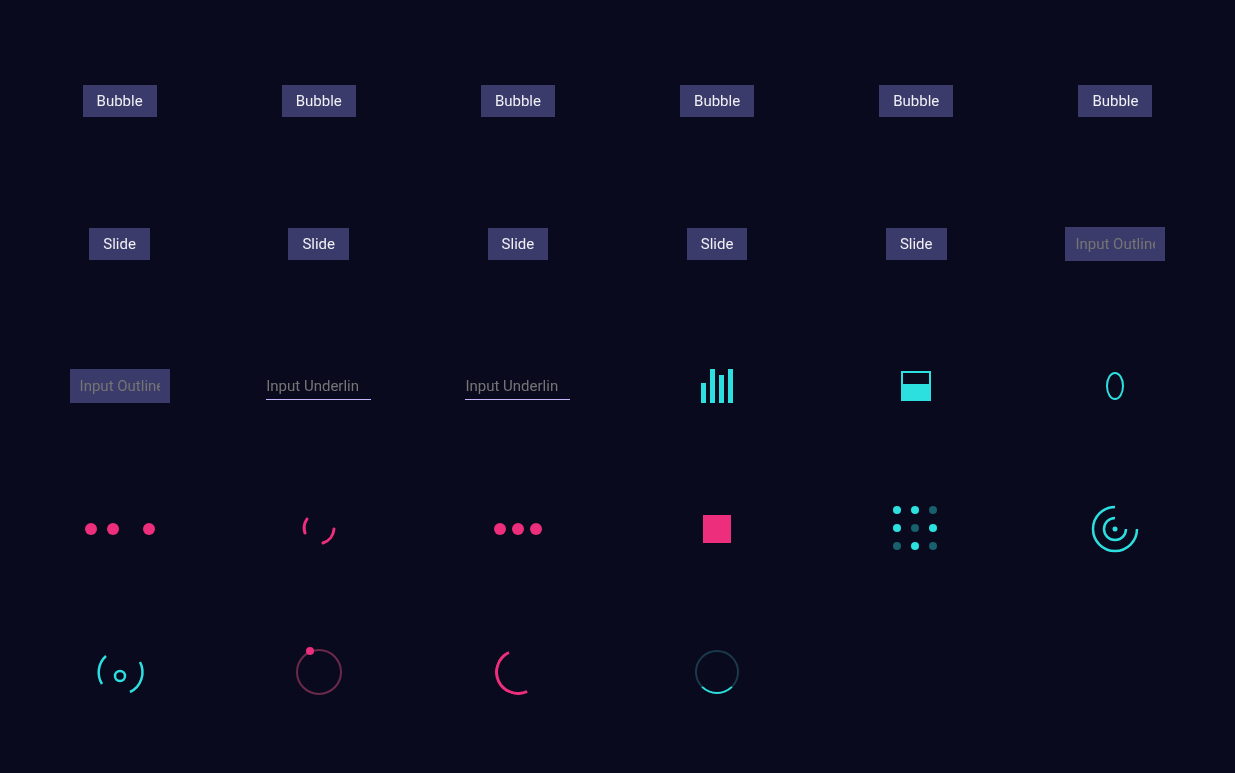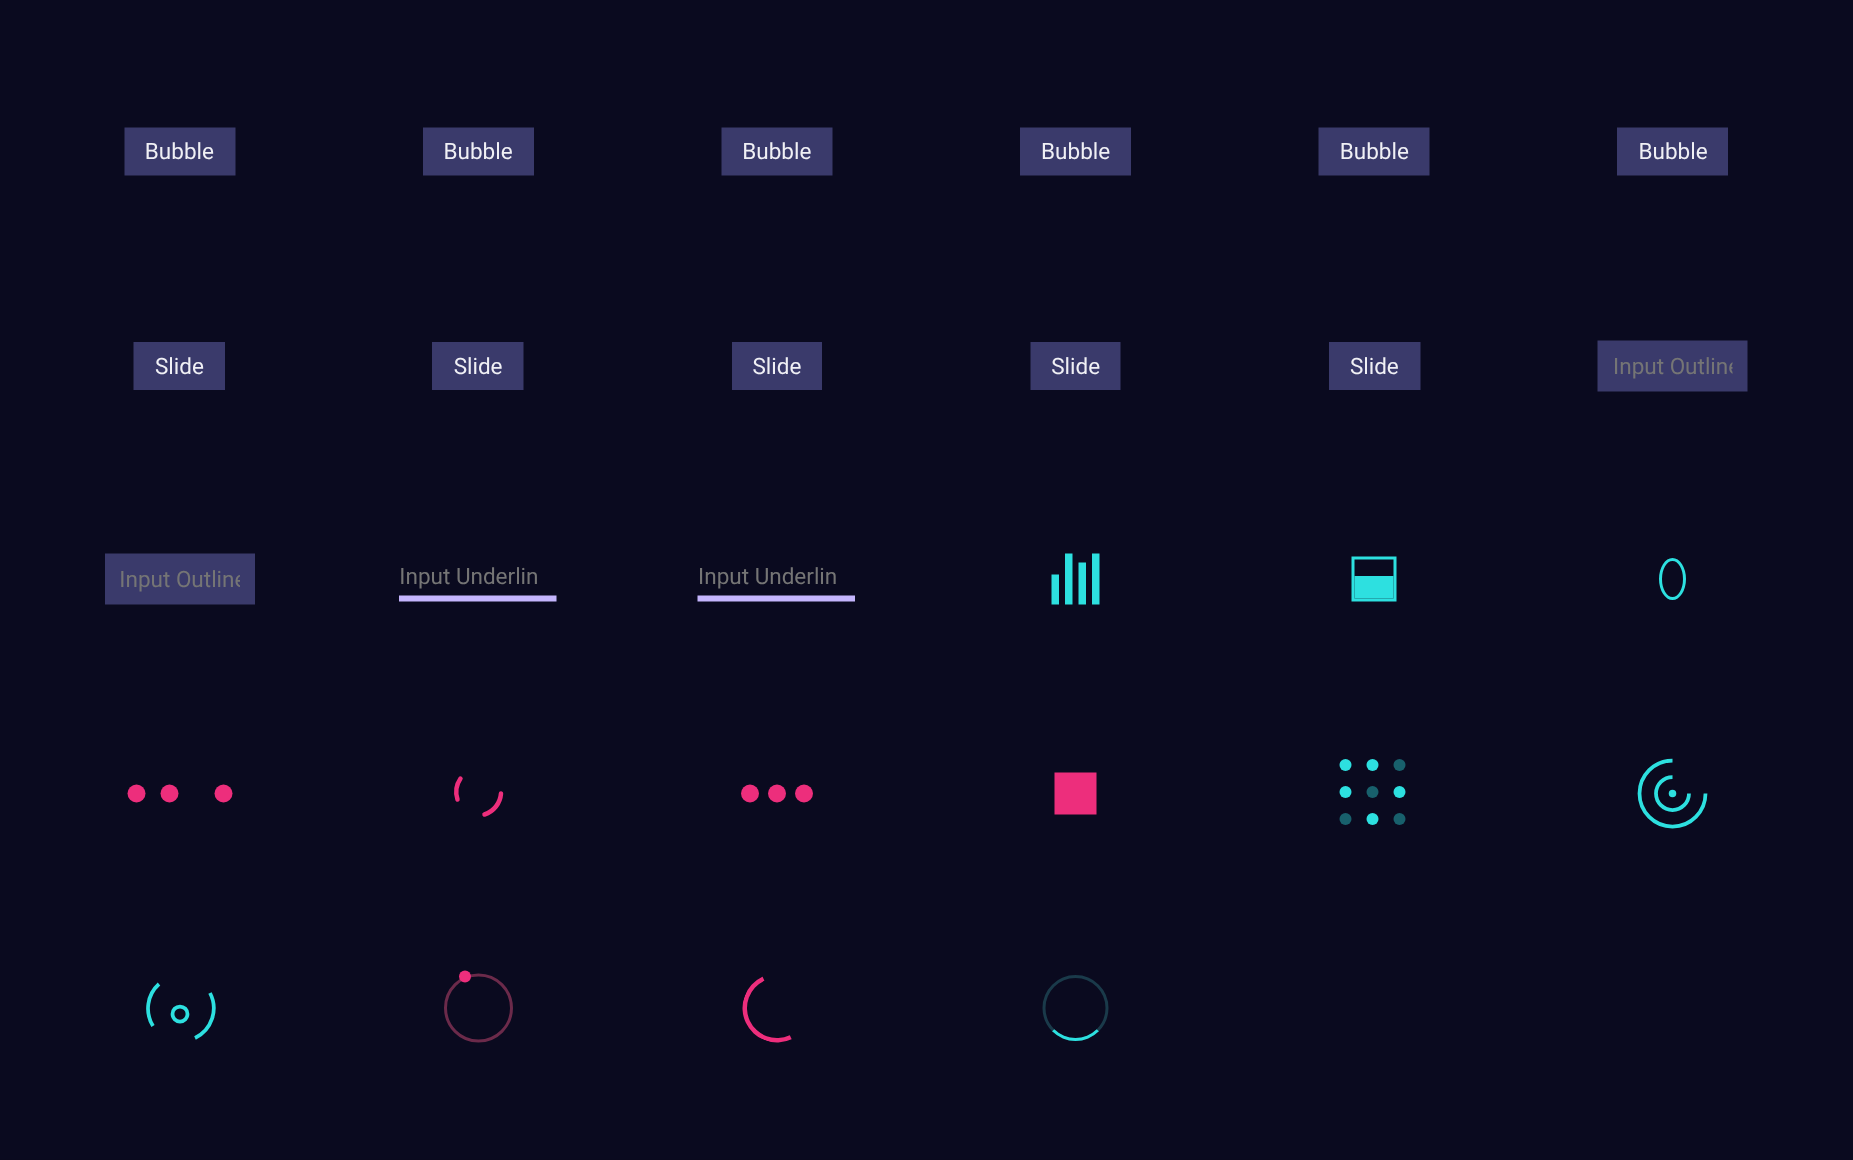--- a/index.html
+++ b/index.html
@@ -42,21 +42,21 @@
     font-family: inherit;
     overflow: hidden;
     white-space: nowrap;
   }
   .input-underline {
     background: transparent;
     color: #b0b0c5;
     padding: 4px 0;
     font-size: 15px;
     border: none;
-    border-bottom: 4px solid #c4b5fd;
+    border-bottom: 1px solid #c4b5fd;
     width: 105px;
     font-family: inherit;
     overflow: hidden;
     white-space: nowrap;
   }
   
   .bars { display: flex; gap: 4px; align-items: flex-end; height: 34px; }
   .bars span { width: 5px; background: #2de0e0; }
   .bars span:nth-child(1){height:20px;} .bars span:nth-child(2){height:34px;}
   .bars span:nth-child(3){height:28px;} .bars span:nth-child(4){height:34px;}

